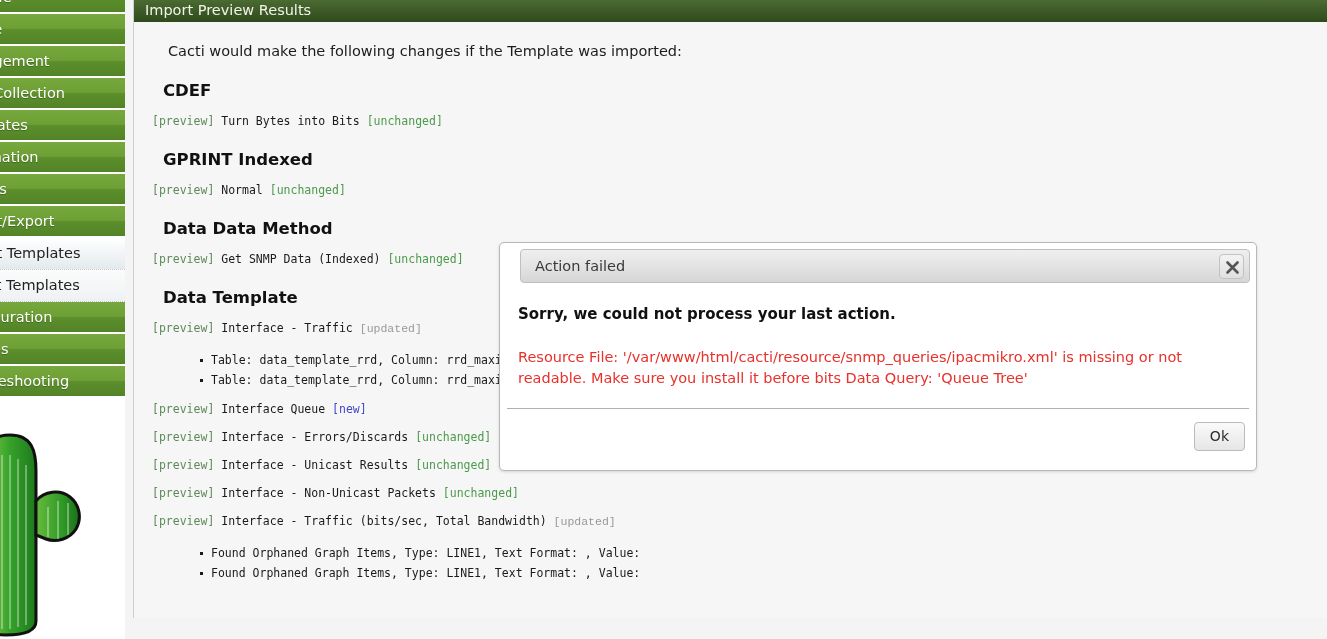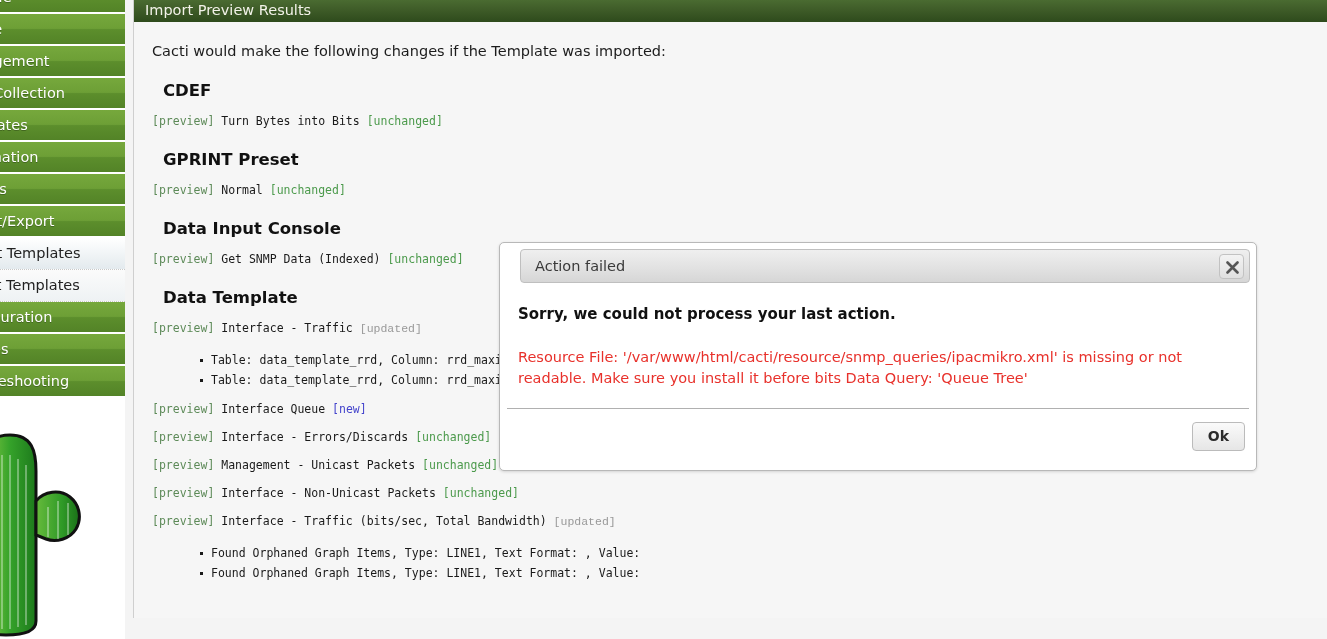--- a/index.html
+++ b/index.html
@@ -74,21 +74,21 @@
     color: #f2f2e8;
     background: linear-gradient(to bottom, #4a6b31 0%, #415f2a 35%, #2e4a1c 100%);
     white-space: nowrap;
     overflow: hidden;
   }
   #content-body { padding: 12px 0 0 18px; }
 
   .intro {
     font-size: 14.5px;
     color: #1c1c1c;
-    margin: 9px 0 0 0;
+    margin: 9px 0 0 16px;
     padding-left: 0;
   }
   h2.section {
     font-size: 16.5px;
     font-weight: bold;
     color: #111111;
     margin: 22px 0 14px 0;
     padding-left: 11px;
   }
   .mono {
@@ -195,21 +195,20 @@
     display: inline-block;
     min-width: 50px;
     padding: 5px 15px 6px 15px;
     font-family: "DejaVu Sans", "Liberation Sans", sans-serif;
     font-size: 14px;
     color: #2b2b2b;
     background: linear-gradient(to bottom, #fafafa 0%, #e6e6e6 100%);
     border: 1px solid #bbbbbb;
     border-radius: 4px;
     cursor: pointer;
-    font-weight: bold;
   }
 </style>
 </head>
 <body>
 
 <div id="app">
 
   <div id="sidebar">
     <div class="nav-list" id="nav-list">
         <div class="nav-item">Console</div>
@@ -263,33 +262,33 @@
   <div id="main">
     <div id="content-panel">
 
       <div id="page-header">Import Preview Results</div>
 
       <div id="content-body">
         <p class="intro">Cacti would make the following changes if the Template was imported:</p>
         <div id="sections-host">
             <h2 class="section">CDEF</h2>
             <div class="mono"><span class="tag-preview">[preview]</span> <span>Turn Bytes into Bits</span> <span class="tag-unchanged">[unchanged]</span></div>
-            <h2 class="section">GPRINT Preset</h2>
+            <h2 class="section">GPRINT Indexed</h2>
             <div class="mono"><span class="tag-preview">[preview]</span> <span>Normal</span> <span class="tag-unchanged">[unchanged]</span></div>
-            <h2 class="section">Data Input Console</h2>
+            <h2 class="section">Data Data Method</h2>
             <div class="mono"><span class="tag-preview">[preview]</span> <span>Get SNMP Data (Indexed)</span> <span class="tag-unchanged">[unchanged]</span></div>
             <h2 class="section">Data Template</h2>
             <div class="mono"><span class="tag-preview">[preview]</span> <span>Interface - Traffic</span> <span class="tag-updated">[updated]</span></div>
             <ul class="bullets">
               <li>Table: data_template_rrd, Column: rrd_maximum, New</li>
               <li>Table: data_template_rrd, Column: rrd_maximum, New</li>
             </ul>
             <div class="mono"><span class="tag-preview">[preview]</span> <span>Interface Queue</span> <span class="tag-new">[new]</span></div>
             <div class="mono"><span class="tag-preview">[preview]</span> <span>Interface - Errors/Discards</span> <span class="tag-unchanged">[unchanged]</span></div>
-            <div class="mono"><span class="tag-preview">[preview]</span> <span>Management - Unicast Packets</span> <span class="tag-unchanged">[unchanged]</span></div>
+            <div class="mono"><span class="tag-preview">[preview]</span> <span>Interface - Unicast Results</span> <span class="tag-unchanged">[unchanged]</span></div>
             <div class="mono"><span class="tag-preview">[preview]</span> <span>Interface - Non-Unicast Packets</span> <span class="tag-unchanged">[unchanged]</span></div>
             <div class="mono"><span class="tag-preview">[preview]</span> <span>Interface - Traffic (bits/sec, Total Bandwidth)</span> <span class="tag-updated">[updated]</span></div>
             <ul class="bullets">
               <li>Found Orphaned Graph Items, Type: LINE1, Text Format: , Value:</li>
               <li>Found Orphaned Graph Items, Type: LINE1, Text Format: , Value:</li>
             </ul>
             <div class="gap"></div>
           </div>
       </div>
 

